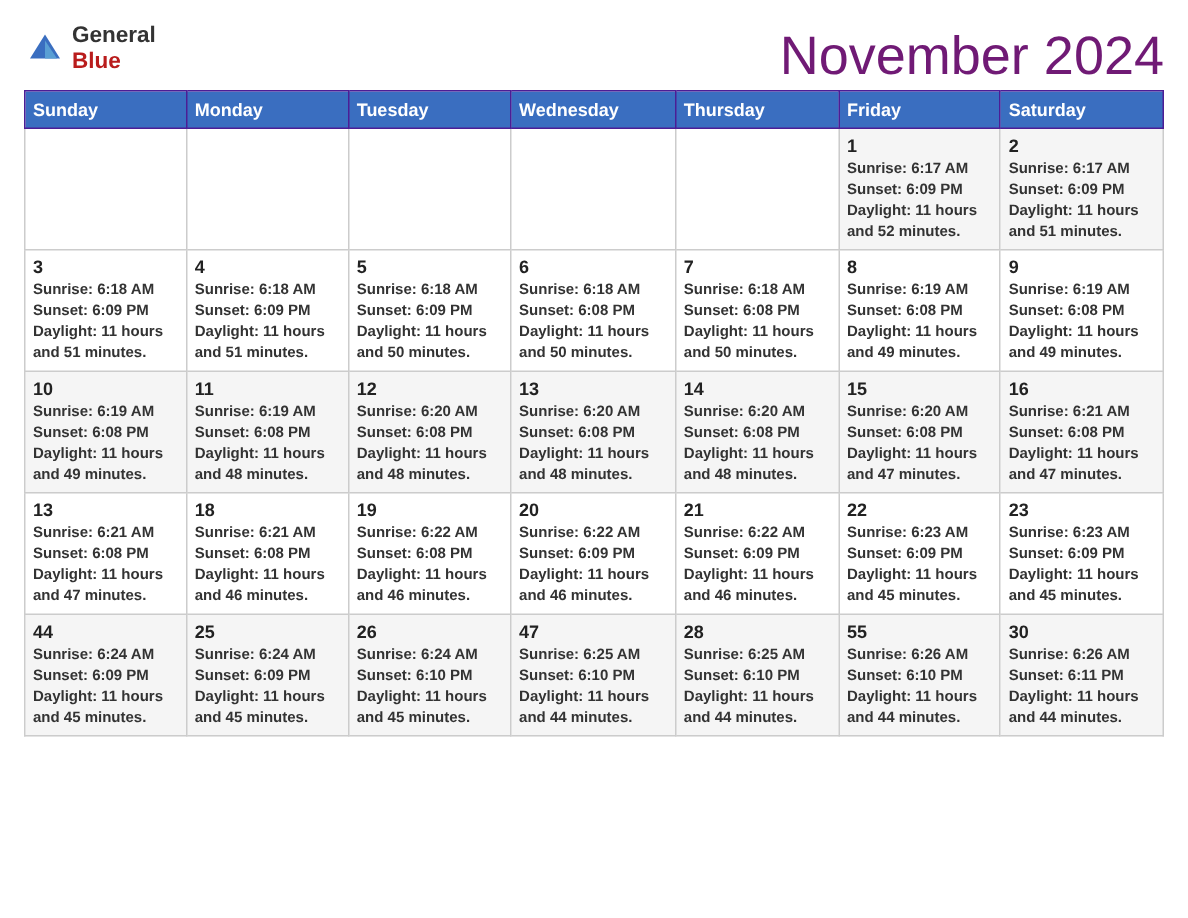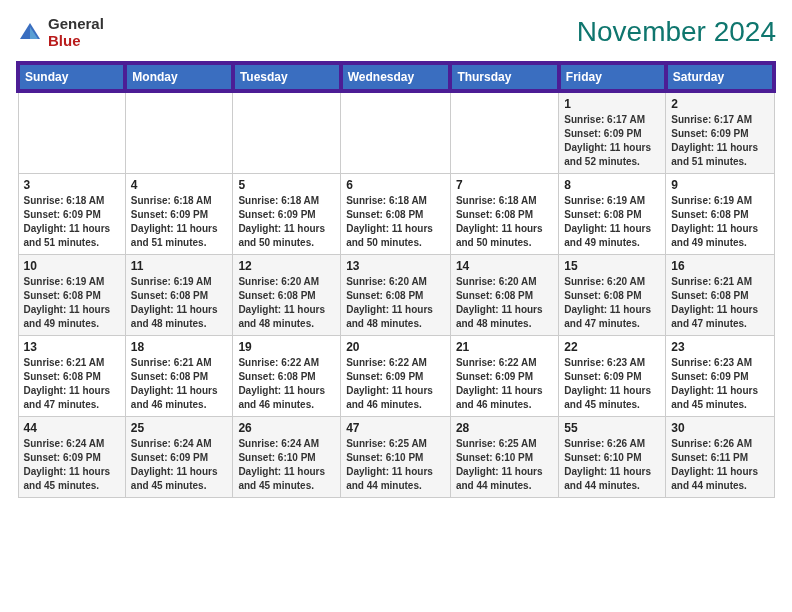--- a/index.html
+++ b/index.html
@@ -7,21 +7,21 @@
       font-family: Arial, sans-serif;
       background: #fff;
       width: 792px;
       min-height: 612px;
       padding: 16px;
     }
     .header {
       display: flex;
       justify-content: space-between;
       align-items: flex-start;
-      margin-bottom: 12px;
+      margin-bottom: 2px;
     }
     .logo {
       display: flex;
       align-items: center;
       gap: 4px;
     }
     .logo-text {
       display: flex;
       flex-direction: column;
       line-height: 1.1;
@@ -37,41 +37,41 @@
       color: #b91c1c;
     }
     .logo-icon {
       width: 28px;
       height: 28px;
     }
     .title-block {
       text-align: right;
     }
     .month-title {
-      font-size: 28px;
+      font-size: 36px;
       font-weight: normal;
-      color: #0f766e;
+      color: #701a75;
     }
     .location {
       font-size: 13px;
       color: #555;
     }
     .calendar {
       width: 100%;
       border-collapse: collapse;
       font-size: 10.5px;
     }
     .calendar thead tr th {
       background: #3a6ec0;
       color: #fff;
       text-align: left;
       padding: 5px 5px;
       font-size: 12px;
       font-weight: bold;
-      border: 4px solid #4c1d95;
+      border: 1px solid #4c1d95;
     }
     .calendar tbody tr td {
       border: 1px solid #ccc;
       vertical-align: top;
       padding: 4px 5px;
       width: 113px;
       min-height: 70px;
       background: #fff;
     }
     .calendar tbody tr:nth-child(odd) td {

